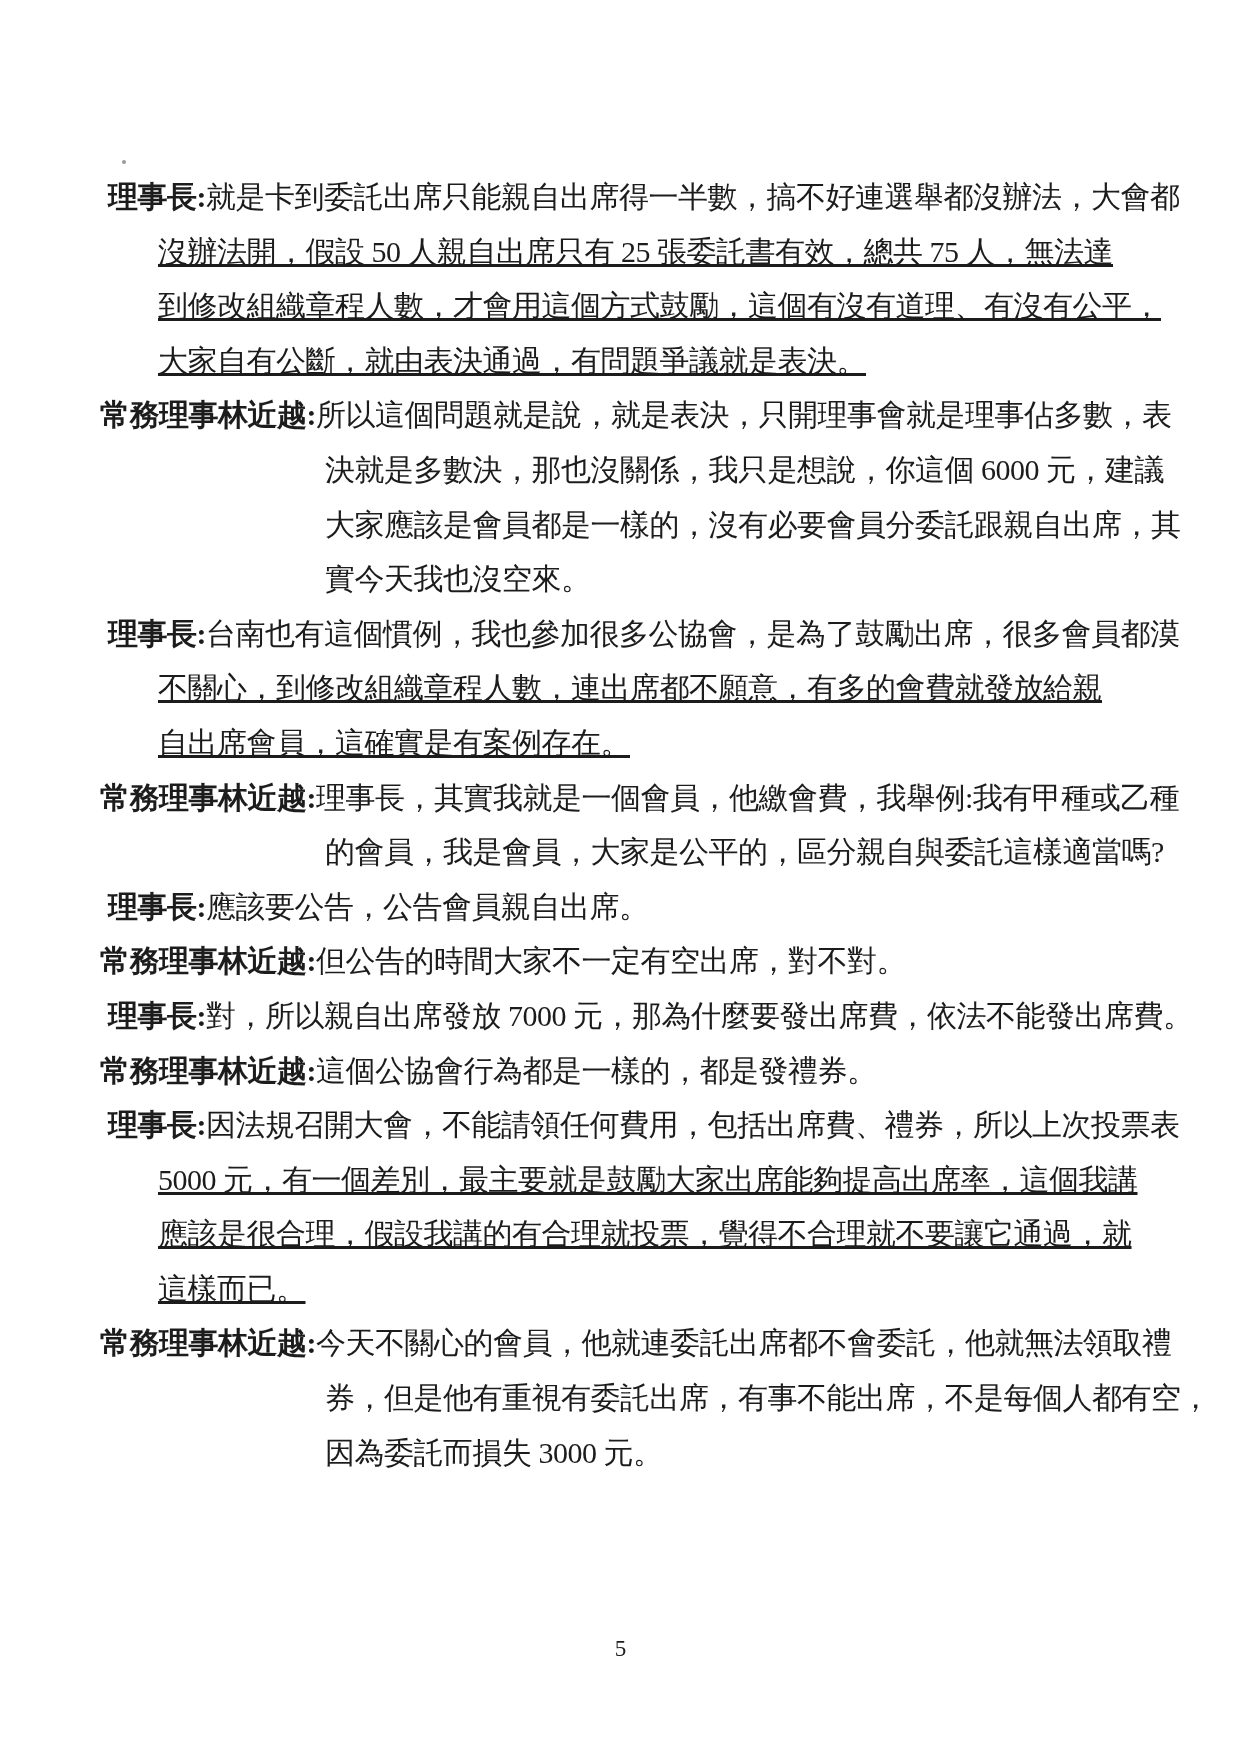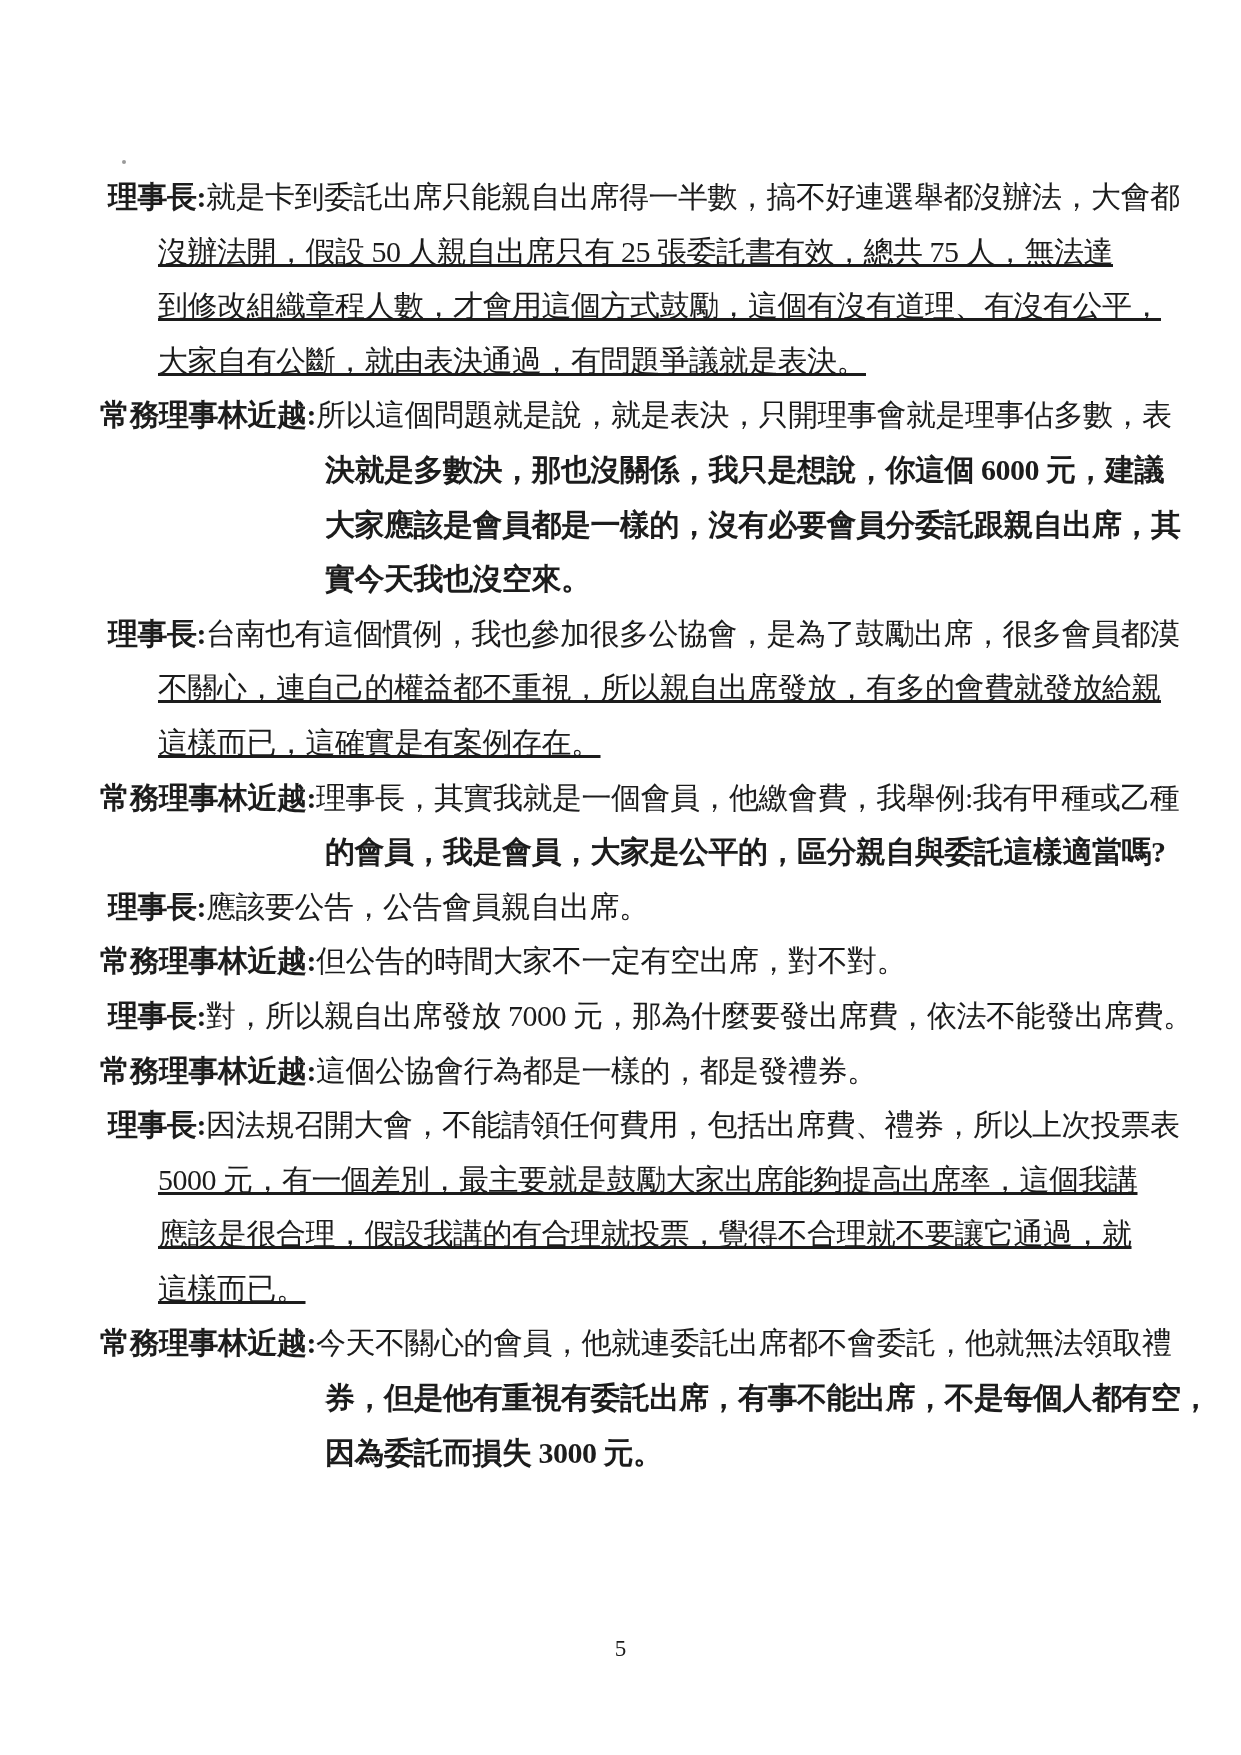--- a/index.html
+++ b/index.html
@@ -34,21 +34,21 @@
     white-space: nowrap;
     letter-spacing: -0.5px;
   }
   .speaker {
     font-weight: bold;
   }
   
   .chairman .line.first { padding-left: 8px; }
   .chairman .line.cont  { padding-left: 58px; text-decoration: underline; }
   .director .line.first { padding-left: 0; }
-  .director .line.cont  { padding-left: 225px; font-weight: bold; }
+  .director .line.cont  { padding-left: 225px; }
   .page-number {
     position: absolute;
     left: 0;
     right: 0;
     top: 1636px;
     text-align: center;
     font-size: 23px;
     color: #1c1c1c;
   }
   
@@ -75,22 +75,22 @@
         <div class="line cont">大家自有公斷，就由表決通過，有問題爭議就是表決。</div>
       </div>
       <div class="utterance director">
         <div class="line first"><span class="speaker">常務理事林近越:</span><span>所以這個問題就是說，就是表決，只開理事會就是理事佔多數，表</span></div>
         <div class="line cont">決就是多數決，那也沒關係，我只是想說，你這個 6000 元，建議</div>
         <div class="line cont">大家應該是會員都是一樣的，沒有必要會員分委託跟親自出席，其</div>
         <div class="line cont">實今天我也沒空來。</div>
       </div>
       <div class="utterance chairman">
         <div class="line first"><span class="speaker">理事長:</span><span>台南也有這個慣例，我也參加很多公協會，是為了鼓勵出席，很多會員都漠</span></div>
-        <div class="line cont">不關心，連自己的權益都不重視，所以親自出席發放，有多的會費就發放給親</div>
-        <div class="line cont">這樣而已，這確實是有案例存在。</div>
+        <div class="line cont">不關心，到修改組織章程人數，連出席都不願意，有多的會費就發放給親</div>
+        <div class="line cont">自出席會員，這確實是有案例存在。</div>
       </div>
       <div class="utterance director">
         <div class="line first"><span class="speaker">常務理事林近越:</span><span>理事長，其實我就是一個會員，他繳會費，我舉例:我有甲種或乙種</span></div>
         <div class="line cont">的會員，我是會員，大家是公平的，區分親自與委託這樣適當嗎?</div>
       </div>
       <div class="utterance chairman">
         <div class="line first"><span class="speaker">理事長:</span><span>應該要公告，公告會員親自出席。</span></div>
       </div>
       <div class="utterance director">
         <div class="line first"><span class="speaker">常務理事林近越:</span><span>但公告的時間大家不一定有空出席，對不對。</span></div>

